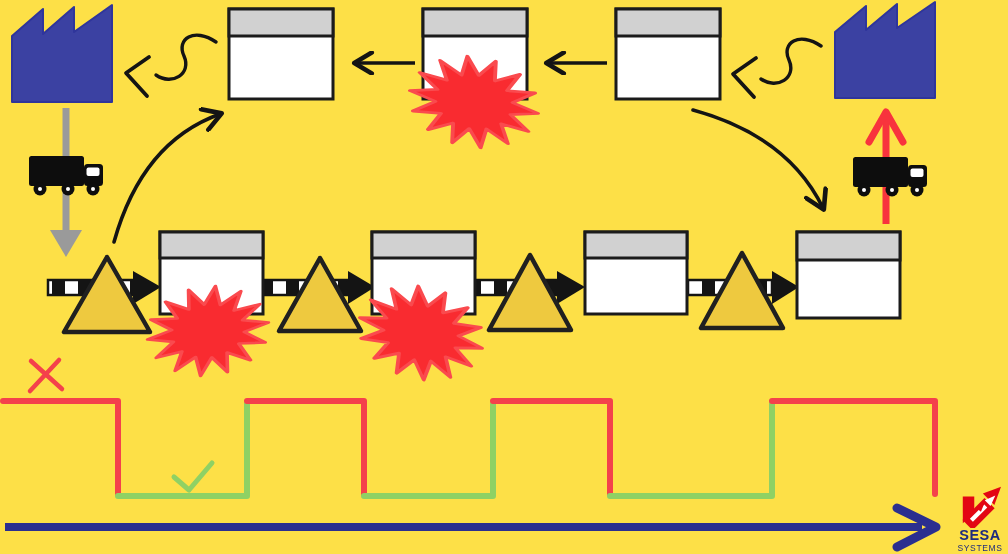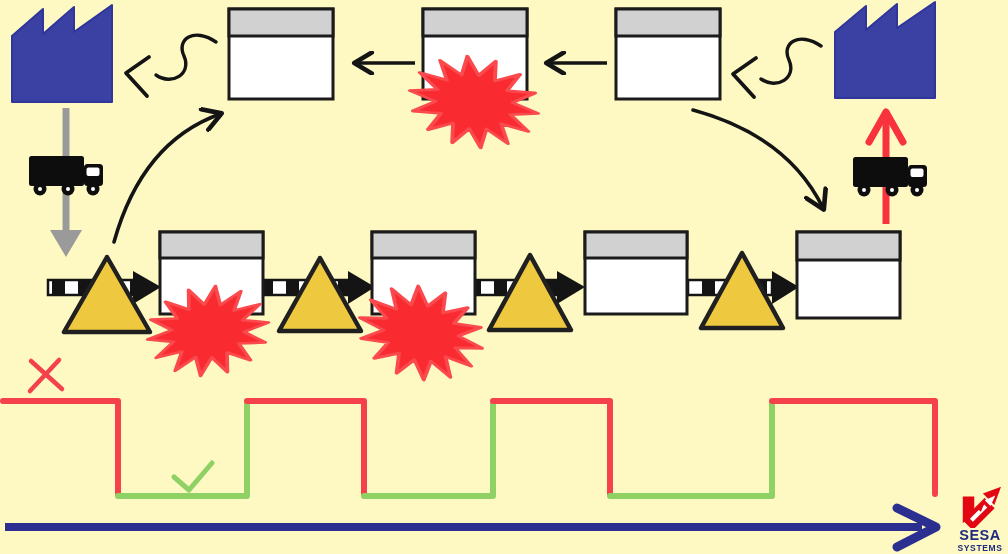--- a/index.html
+++ b/index.html
@@ -1,20 +1,20 @@
 <!DOCTYPE html>
 <html><head>
 <meta charset="utf-8">
 <style>
   html, body { margin: 0; padding: 0; background: #ffffff; }
   .stage {
     position: relative;
     width: 1008px;
     height: 554px;
-    background: #fef9c3;
+    background: #fde047;
     overflow: hidden;
     font-family: "Liberation Sans", sans-serif;
   }
   .stage > svg.canvas { position: absolute; left: 0; top: 0; }
   .logo {
     position: absolute;
     left: 952px;
     top: 484px;
     width: 56px;
     text-align: center;
@@ -23,21 +23,21 @@
   .logo .mark { display: block; margin: 0 auto; }
   .logo .brand {
     color: #1e2b7e;
     font-weight: bold;
     font-size: 14.5px;
     letter-spacing: 0.5px;
     margin-top: 0px;
   }
   .logo .sub {
     color: #1e2b7e;
-    font-weight: bold;
+    font-weight: normal;
     font-size: 8.5px;
     letter-spacing: 0.6px;
     margin-top: 1px;
   }
 </style>
 </head>
 <body>
 
 <div class="stage">
 

